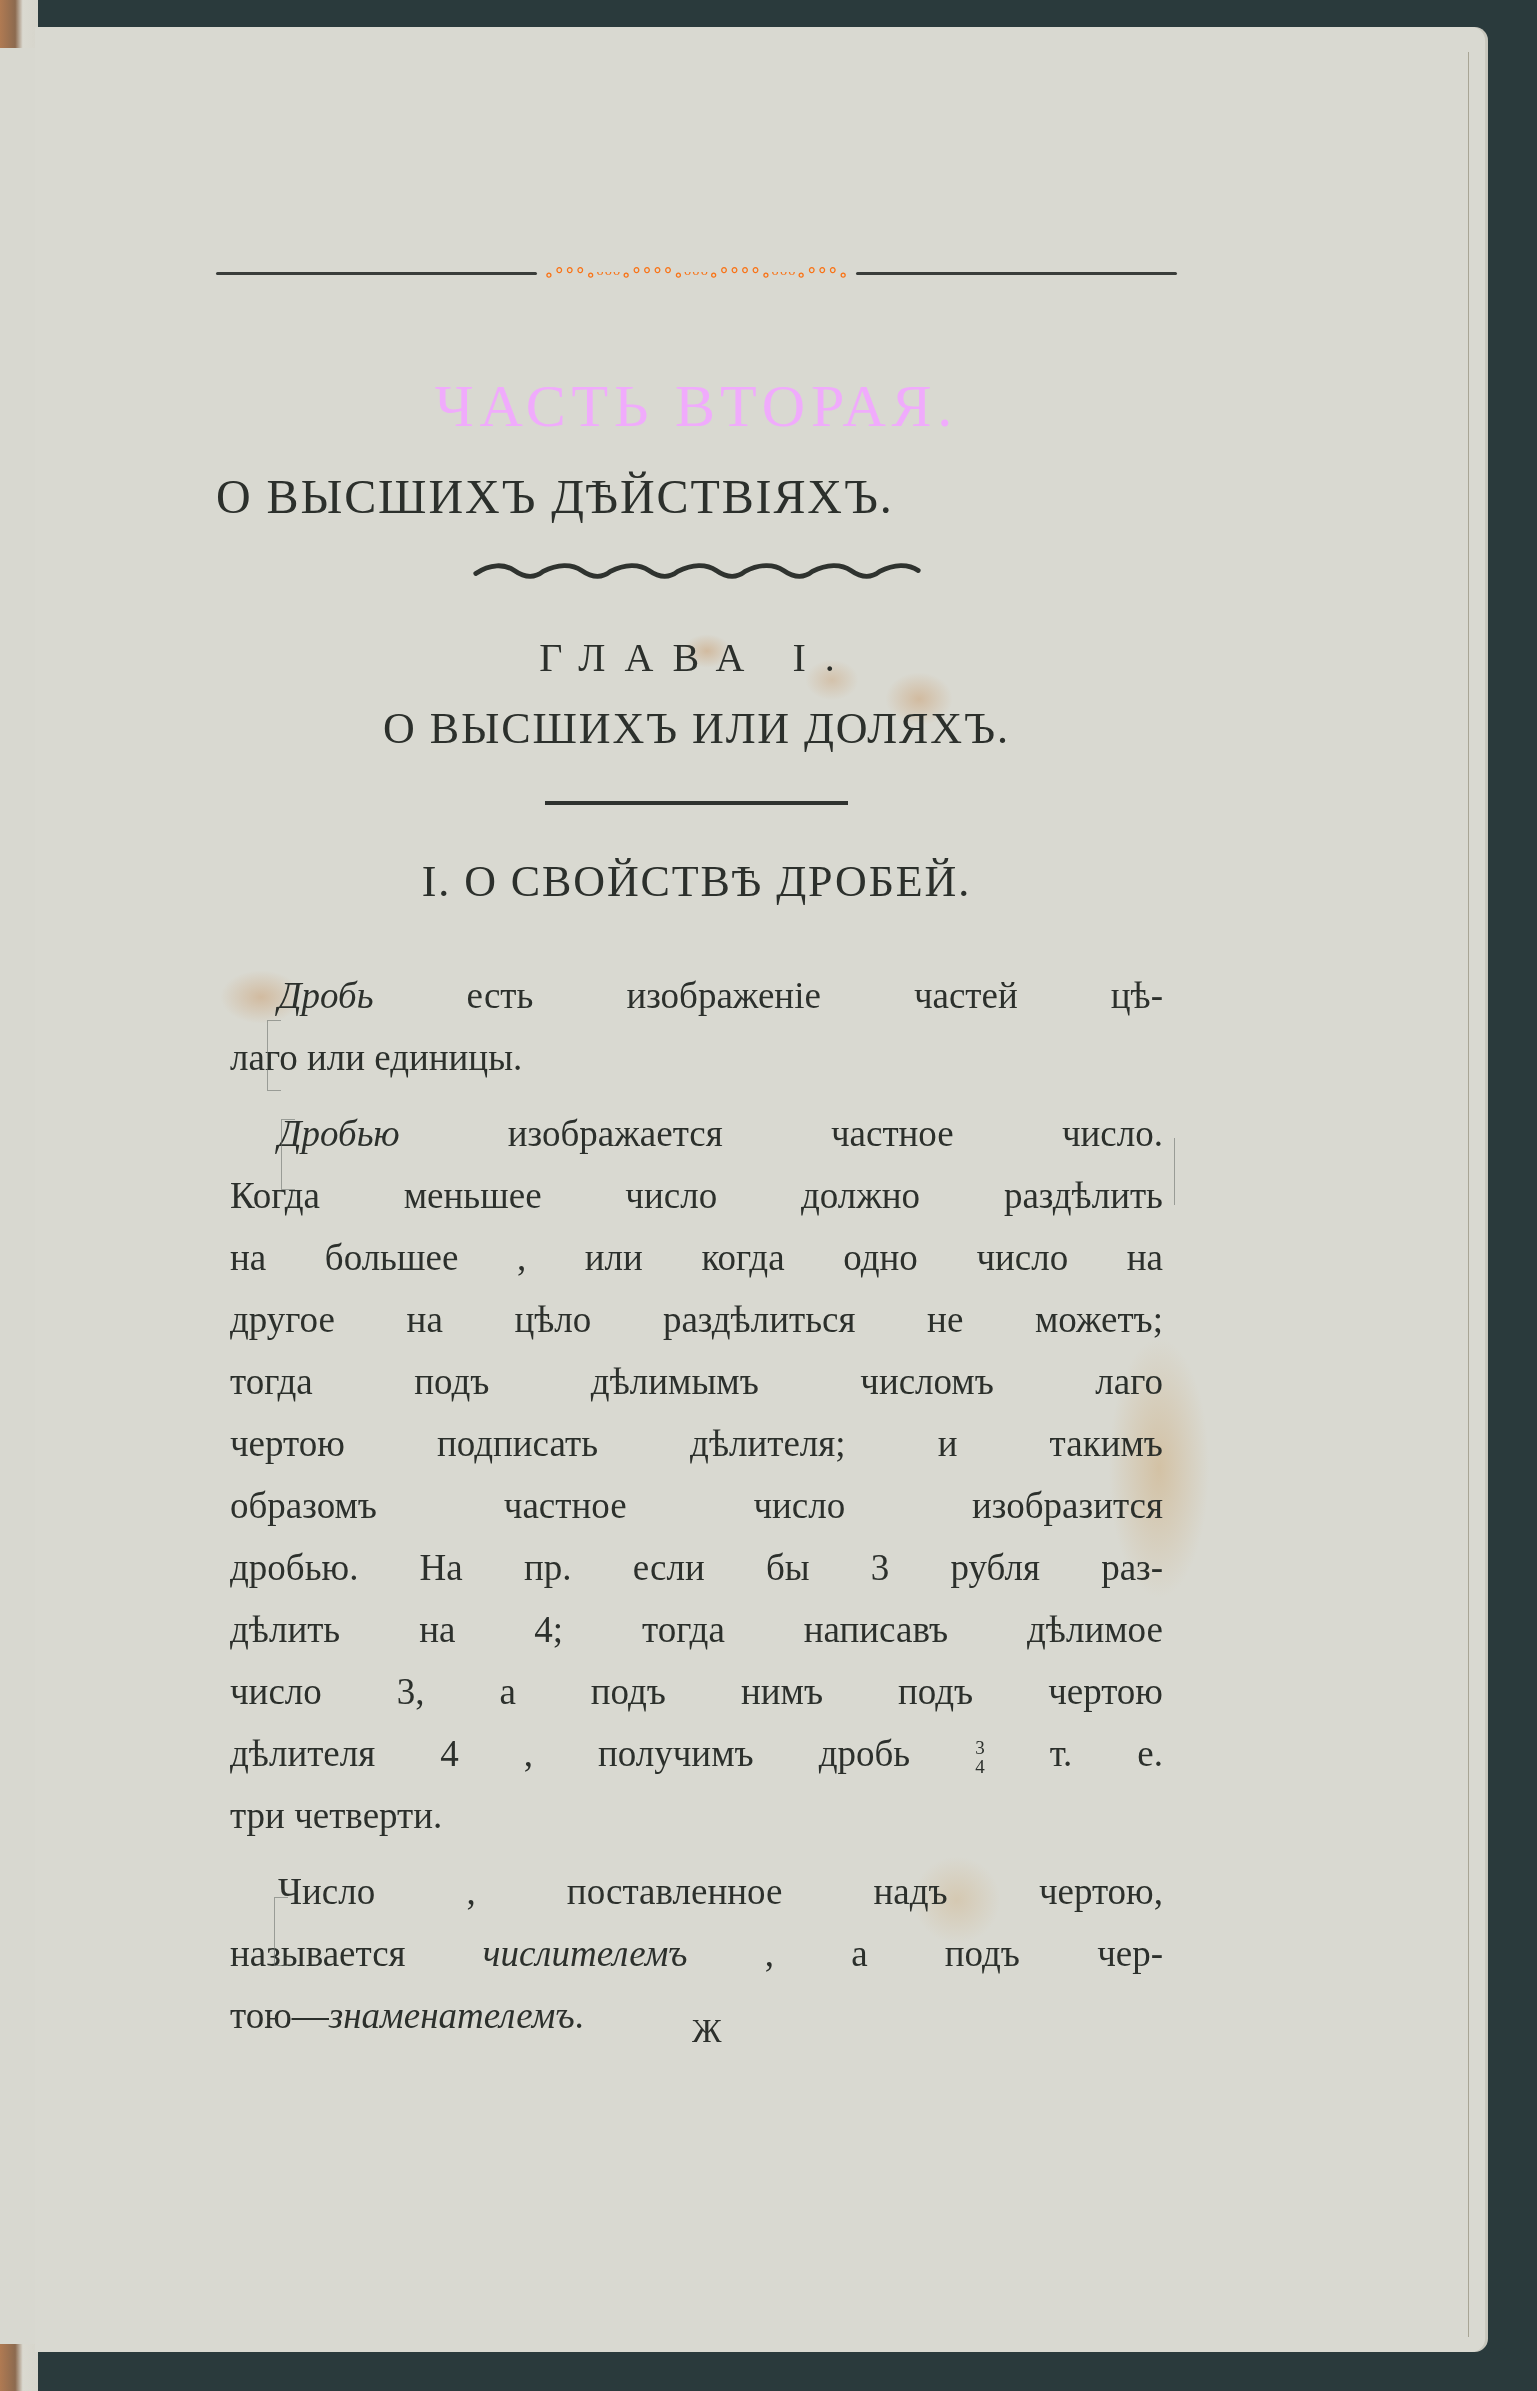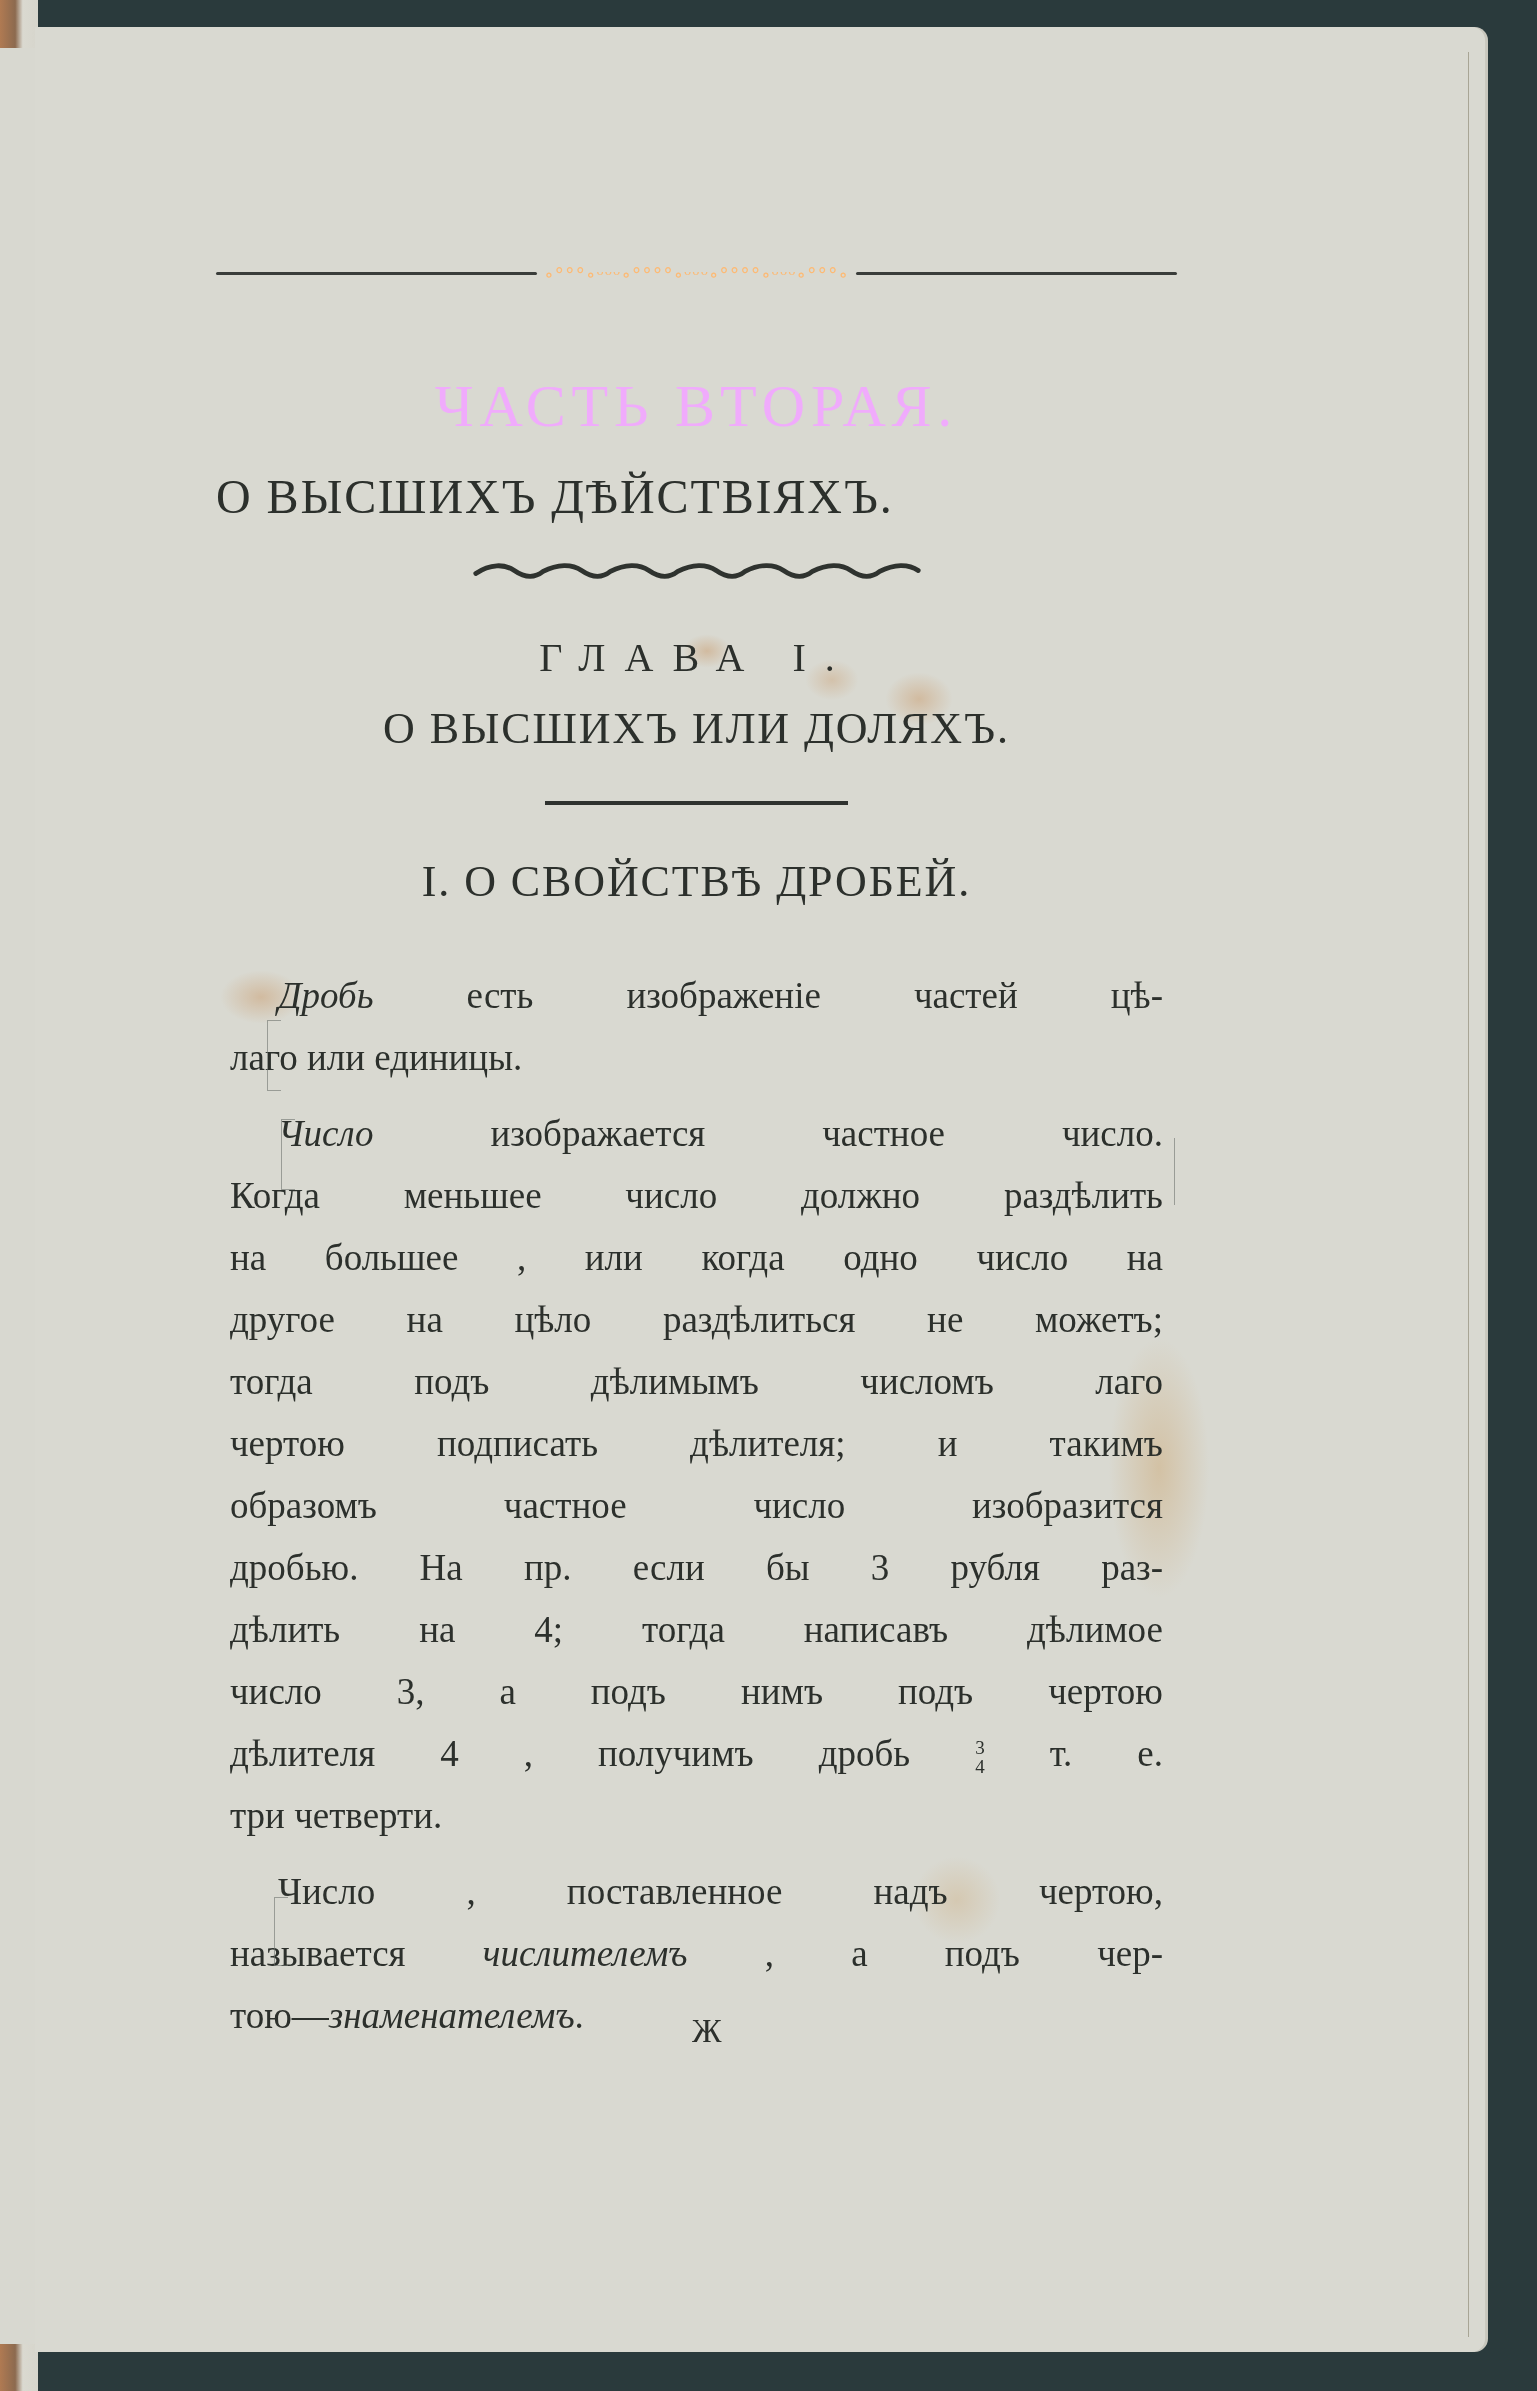--- a/index.html
+++ b/index.html
@@ -37,21 +37,21 @@
     position:absolute; left:216px; top:259px; width:961px;
     color:#2c302c;
   }
   .ornament {
     position:relative; height:29px; display:flex; align-items:center;
   }
   .ornament .line {
     flex:1; height:3.8px; background:#3a3d3a; border-radius:1.9px;
   }
   .ornament .mid {
-    font-size:19px; letter-spacing:1px; color:#fdba74; padding:0 7.7px; white-space:nowrap;
+    font-size:19px; letter-spacing:1px; color:#f97316; padding:0 7.7px; white-space:nowrap;
   }
   .part-title {
     text-align:center; font-family:"Liberation Serif", serif;
     font-size:60px; letter-spacing:5.8px; margin-top:88px; line-height:1;
     color:#f0abfc;
   }
   .part-subtitle {
     font-family:"Liberation Serif", serif;
     font-size:48px; letter-spacing:1.9px; margin-top:37px; line-height:1;
   }
@@ -126,21 +126,21 @@
   <div class="short-rule"></div>
 
   <div class="section-title">I. О СВОЙСТВѢ ДРОБЕЙ.</div>
 
   <div class="body-text">
     <p>
       <span class="line" style="padding-left:48px"><span class="it">Дробь</span><span> есть изображеніе частей цѣ-</span></span>
       <span class="line last"><span>лаго или единицы.</span></span>
     </p>
     <p>
-      <span class="line" style="padding-left:48px"><span class="it">Число</span><span> изображается частное число.</span></span>
+      <span class="line" style="padding-left:48px"><span class="it">Дробью</span><span> изображается частное число.</span></span>
       <span class="line"><span>Когда меньшее число должно раздѣлить</span></span>
       <span class="line"><span>на большее , или когда одно число на</span></span>
       <span class="line"><span>другое на цѣло раздѣлиться не можетъ;</span></span>
       <span class="line"><span>тогда подъ дѣлимымъ числомъ лаго</span></span>
       <span class="line"><span>чертою подписать дѣлителя; и такимъ</span></span>
       <span class="line"><span>образомъ частное число изобразится</span></span>
       <span class="line"><span>дробью. На пр. если бы 3 рубля раз-</span></span>
       <span class="line"><span>дѣлить на 4; тогда написавъ дѣлимое</span></span>
       <span class="line"><span>число 3, а подъ нимъ подъ чертою</span></span>
       <span class="line"><span>дѣлителя 4 , получимъ дробь </span><span class="frac"><span>3</span><span>4</span></span><span> т. е.</span></span>

